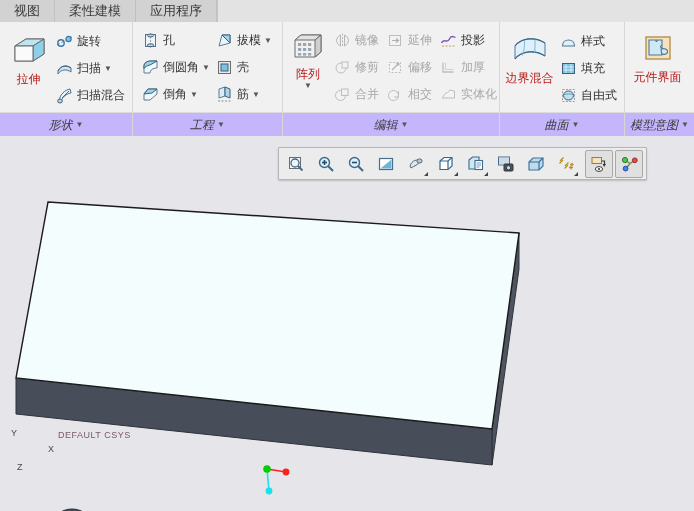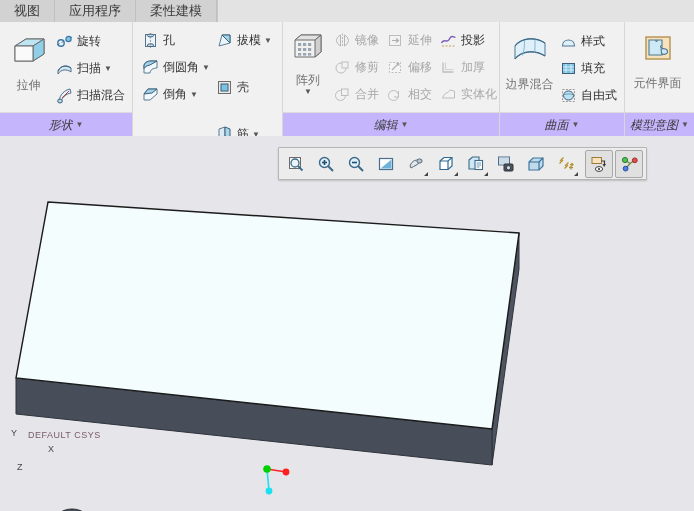--- a/index.html
+++ b/index.html
@@ -52,21 +52,21 @@
     cursor:default;
     font-style:italic;
   }
   .caret{font-size:8px;color:#555;margin-left:3px;vertical-align:2px;}
 
   
   .bigbtn{
     width:56px;display:flex;flex-direction:column;align-items:center;
     padding-top:2px;cursor:default;
   }
-  .bigbtn .lbl{font-size:12px;color:#737373;margin-top:12px;text-align:center;line-height:13px;}
+  .bigbtn .lbl{font-size:12px;color:#b91c1c;margin-top:6px;text-align:center;line-height:13px;}
   .bigbtn .dcaret{font-size:8px;color:#555;line-height:7px;margin-top:1px;}
 
   
   .col{display:flex;flex-direction:column;margin-left:2px;}
   .sbtn{
     display:flex;align-items:center;height:27px;padding:0 3px;cursor:default;white-space:nowrap;
   }
   .sbtn .lbl{font-size:12px;color:#333;margin-left:4px;}
   .sbtn.dis .lbl{color:#a8a8a8;}
   .sbtn .ic{width:17px;height:17px;flex:0 0 17px;position:relative;}
@@ -101,35 +101,35 @@
   .tbsep{width:3px;}
 
   
   .viewport{
     position:absolute;left:0;top:136px;width:694px;height:375px;
     background:#e6e6ea;overflow:hidden;
   }
   .viewport svg{display:block;}
   .vplabel{
     position:absolute;font-size:9px;font-family:"Liberation Sans",sans-serif;
-    color:#7a5a63;letter-spacing:.5px;pointer-events:none;
+    color:#7a5a63;letter-spacing:.5px;pointer-events:none;margin-left:30px;
   }
   .axlabel{
     position:absolute;font-size:9px;color:#4a4a4a;font-family:"Liberation Sans",sans-serif;
   }
 </style>
 </head>
 <body>
 
 <div id="app">
 
   <div class="tabstrip">
     <div class="tab first">视图</div>
+    <div class="tab">柔性建模</div>
     <div class="tab">应用程序</div>
-    <div class="tab">柔性建模</div>
     <div class="tabfill"></div>
   </div>
 
   <div class="ribbon">
 
     <div class="rgroup" style="width:133px">
       <div class="gbody">
         <div class="bigbtn" style="margin-left:2px;margin-top:6px;">
           <span class="bigic">
             <svg viewBox="0 0 36 32">
@@ -207,21 +207,21 @@
             <span class="ic">
               <svg viewBox="0 0 17 17">
                 <polygon points="2,14 2,8 6,3 15,3 15,8 8,14" fill="#f2f8fc" stroke="#5b7c95" stroke-width="1"></polygon>
                 <polygon points="2,8 6,3 15,3 10,7" fill="#9ed3ea" stroke="#3e5e79" stroke-width="1"></polygon>
               </svg>
             </span>
             <span class="lbl">倒角</span>
             <span class="caret">▼</span>
           </div>
         </div>
-        <div class="col" style="width:72px;gap:20px;">
+        <div class="col" style="width:72px;">
           <div class="sbtn">
             <span class="ic">
               <svg viewBox="0 0 17 17">
                 <polygon points="3,14 6,3 14,3 14,11" fill="#eaf5fb" stroke="#5b7c95" stroke-width="1"></polygon>
                 <polygon points="6,3 14,3 14,11" fill="#9ed3ea" stroke="#3e5e79" stroke-width="1"></polygon>
               </svg>
             </span>
             <span class="lbl">拔模</span>
             <span class="caret">▼</span>
           </div>

